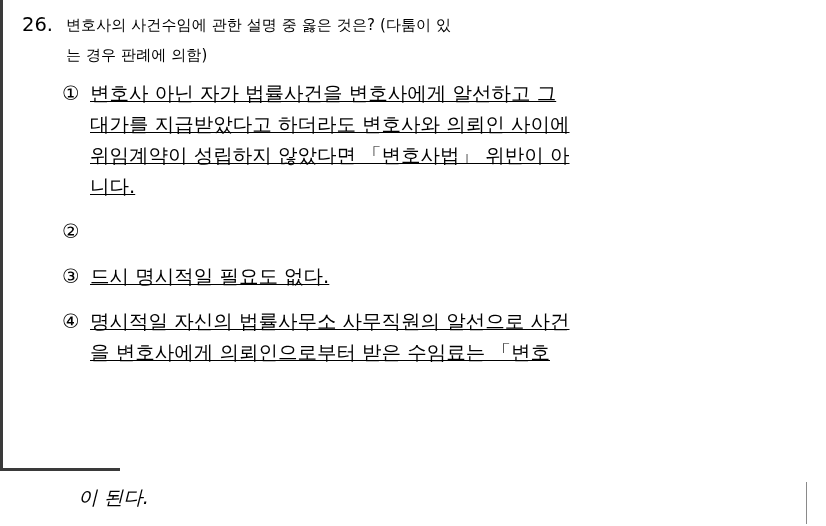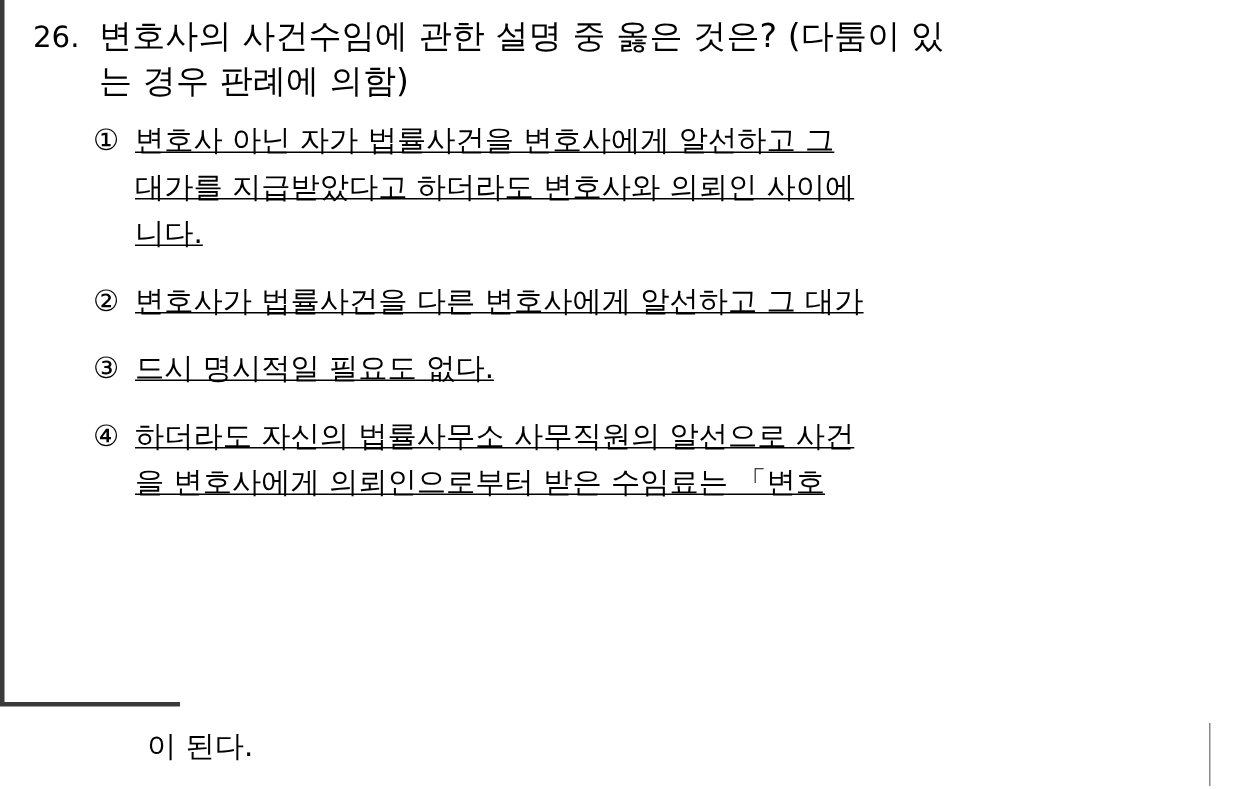--- a/index.html
+++ b/index.html
@@ -36,21 +36,21 @@
   .q-num {
     width: 44px;
     flex: 0 0 44px;
     font-size: 19.5px;
     line-height: 30px;
     text-align: left;
     white-space: nowrap;
   }
   .q-text {
     flex: 1 1 auto;
-    font-size: 22px;
+    font-size: 15px;
     line-height: 30px;
     text-align: justify;
     text-justify: inter-character;
     letter-spacing: 0.1px;
   }
   .q-text .line {
     display: block;
     white-space: nowrap;
   }
   .q-text .line.justify {
@@ -80,25 +80,26 @@
     font-size: 19.5px;
     line-height: 31px;
     text-decoration: underline;
   }
   .choice-body .line {
     display: block;
     white-space: nowrap;
   }
   .choice-tail {
     position: absolute;
-    left: 98px;
+    left: 78px;
     top: 482px;
     font-size: 19.5px;
     line-height: 31px;
     white-space: nowrap;
+    font-style: italic;
   }
   
   .left-edge-rule {
     position: absolute;
     left: 0px;
     top: 0px;
     width: 3px;
     height: 470px;
     background: #3a3a3a;
   }
@@ -142,42 +143,42 @@
     </div>
   </div>
 
   <div class="choices">
 
     <div class="choice">
       <div class="choice-marker">①</div>
       <div class="choice-body">
         <span class="line">변호사 아닌 자가 법률사건을 변호사에게 알선하고 그</span>
         <span class="line">대가를 지급받았다고 하더라도 변호사와 의뢰인 사이에</span>
+        <span class="line">위임계약이 성립하지 않았다면 「변호사법」 위반이 아</span>
         <span class="line">니다.</span>
       </div>
     </div>
 
     <div class="choice">
       <div class="choice-marker">②</div>
       <div class="choice-body">
-        <span class="line">변호사가 법률사건을 다른 변호사에게 알선하고 그 대가</span>
       </div>
     </div>
 
     <div class="choice">
       <div class="choice-marker">③</div>
       <div class="choice-body">
         <span class="line">드시 명시적일 필요도 없다.</span>
       </div>
     </div>
 
     <div class="choice">
       <div class="choice-marker">④</div>
       <div class="choice-body">
-        <span class="line">하더라도 자신의 법률사무소 사무직원의 알선으로 사건</span>
+        <span class="line">명시적일 자신의 법률사무소 사무직원의 알선으로 사건</span>
         <span class="line">을 변호사에게 의뢰인으로부터 받은 수임료는 「변호</span>
       </div>
     </div>
 
   </div>
 
   <div class="choice-tail">이 된다.</div>
 
 </div>
 

